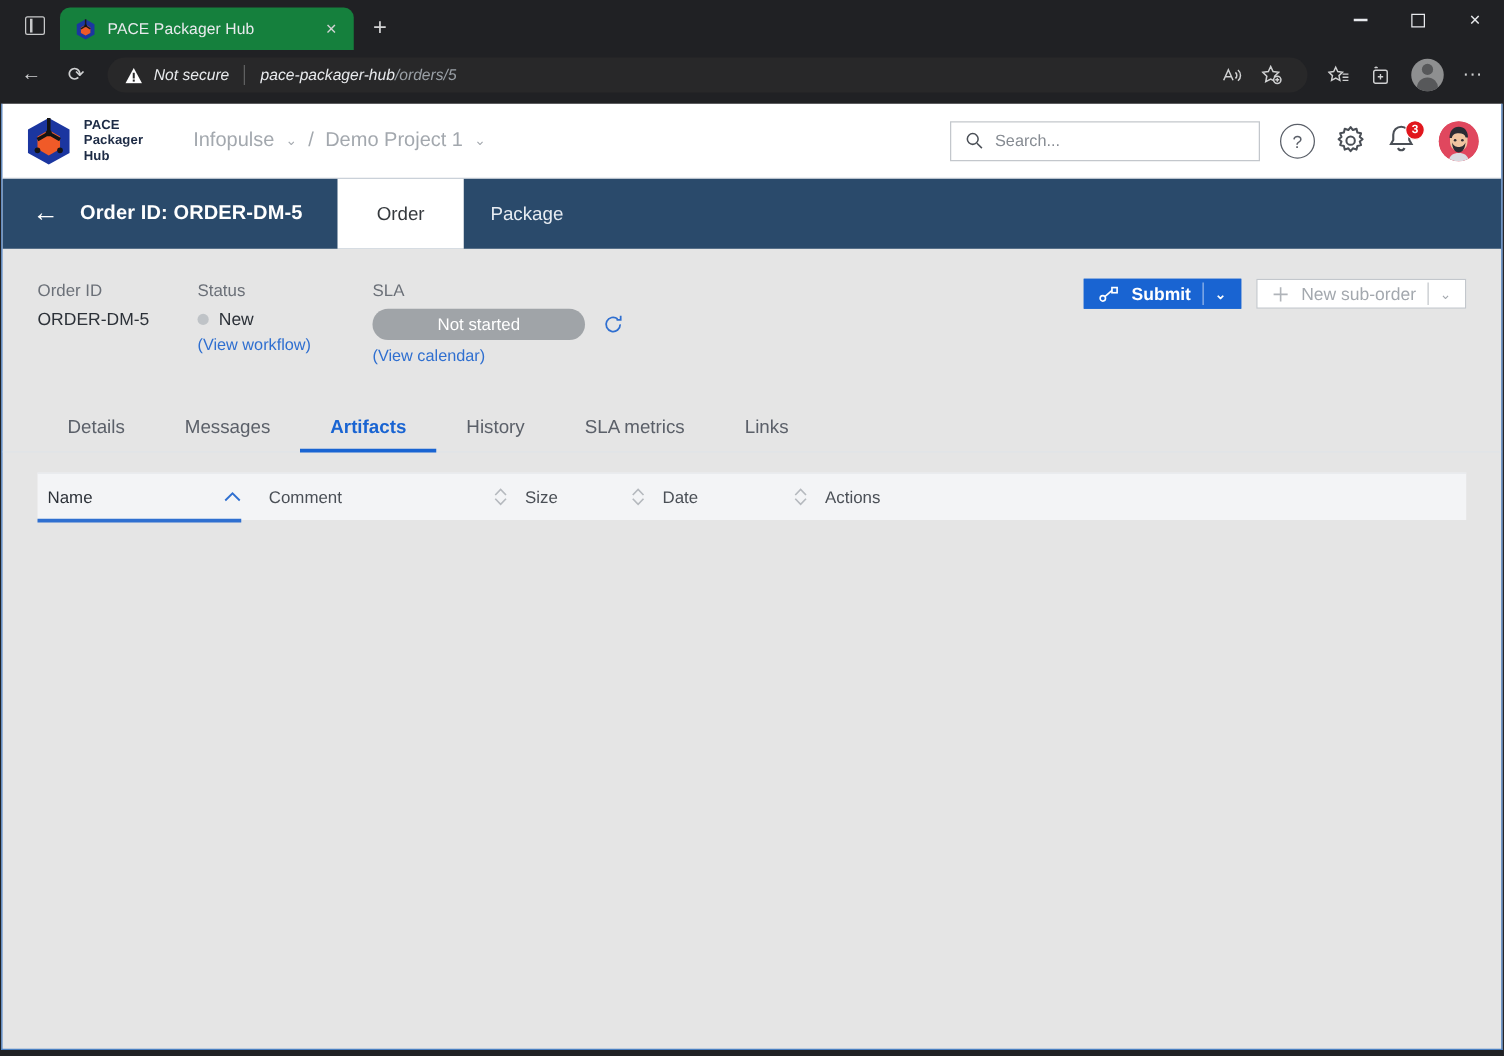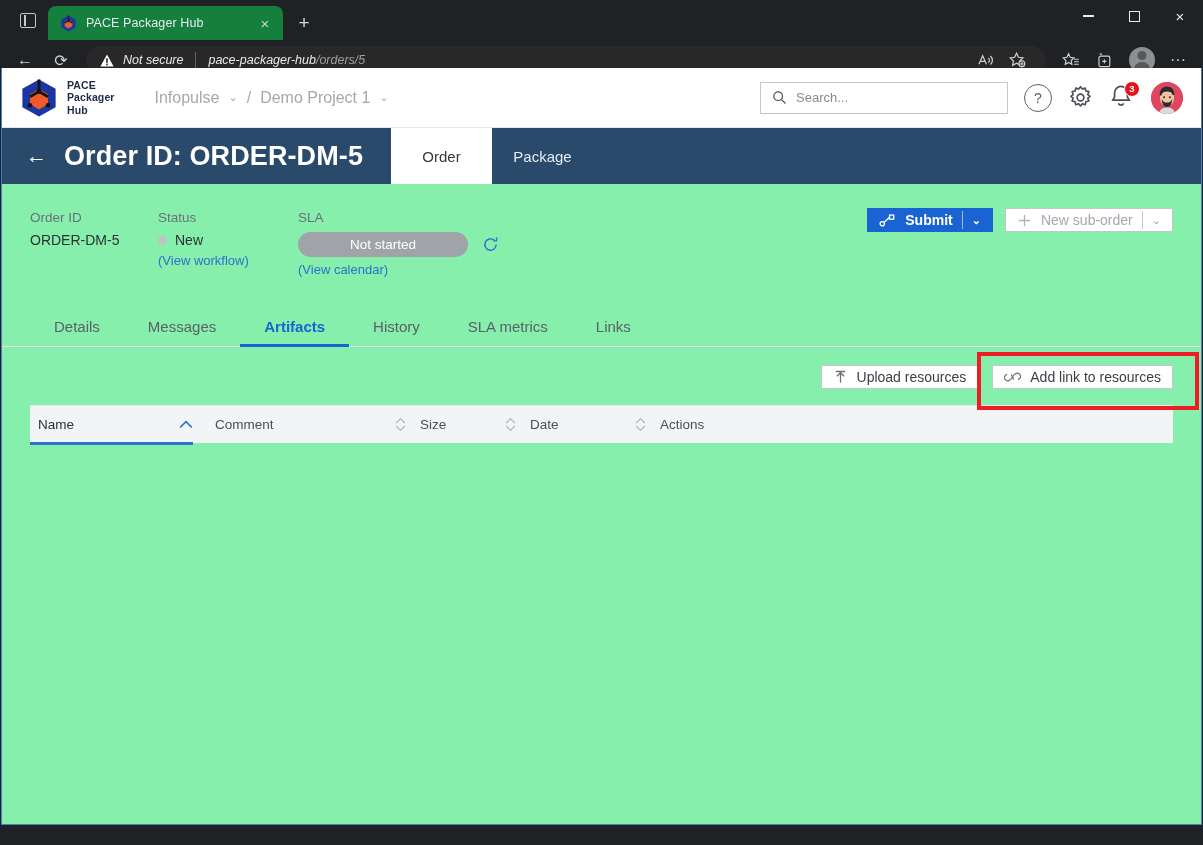--- a/index.html
+++ b/index.html
@@ -88,22 +88,22 @@
     content: ""; position: absolute; left: 50%; top: 4px; transform: translateX(-50%);
     width: 9px; height: 9px; border-radius: 50%; background: #57585a;
   }
   .avatar-chrome::after {
     content: ""; position: absolute; left: 50%; top: 15px; transform: translateX(-50%);
     width: 17px; height: 14px; border-radius: 9px 9px 0 0; background: #57585a;
   }
 
   
   .viewport {
-    position: absolute; left: 1px; top: 68px; width: 1201px; height: 757px;
-    background: #86efac; border: 1px solid #4a7fc1; border-top: none; overflow: hidden;
+    position: absolute; left: 1px; top: 83px; width: 1201px; height: 757px;
+    background: #e5e5e5; border: 1px solid #4a7fc1; border-top: none; overflow: hidden;
   }
 
   
   .appbar {
     height: 60px; display: flex; align-items: center; padding: 0 18px;
     background: #fff; border-bottom: 1px solid #e3e6ea;
   }
   .logo-wrap { display: flex; align-items: center; gap: 9px; }
   .logo-mark { width: 38px; height: 40px; position: relative; }
   .logo-text {
@@ -144,21 +144,21 @@
   
   .orderbar {
     height: 56px; background: #2a4a6b; display: flex; align-items: stretch;
     padding-left: 24px;
   }
   .back-arrow {
     display: flex; align-items: center; color: #fff; font-size: 21px;
     width: 34px; justify-content: flex-start;
   }
   .order-title {
-    display: flex; align-items: center; color: #fff; font-size: 27px;
+    display: flex; align-items: center; color: #fff; font-size: 16px;
     font-weight: 600; letter-spacing: .1px; margin-left: 4px; white-space: nowrap;
   }
   .order-tabs { display: flex; align-items: stretch; margin-left: 28px; }
   .otab {
     min-width: 101px; display: flex; align-items: center; justify-content: center;
     font-size: 15px; color: #e7ecf2;
   }
   .otab.active { background: #fff; color: #35393d; font-weight: 400; }
 
   
@@ -469,42 +469,20 @@
 
     <div class="subtabs">
       <div class="stab">Details</div>
       <div class="stab">Messages</div>
       <div class="stab active">Artifacts</div>
       <div class="stab">History</div>
       <div class="stab">SLA metrics</div>
       <div class="stab">Links</div>
     </div>
 
-    <div class="toolbar">
-      <div class="btn">
-        <span>
-          <svg viewBox="0 0 16 16" width="15" height="15" fill="none" stroke="#6b7078" stroke-width="1.35">
-            <path d="M8 13.6 V3.4 M4.2 6.6 L8 2.9 L11.8 6.6 M3 1.6 H13"></path>
-          </svg>
-        </span>
-        <span>Upload resources</span>
-      </div>
-
-      <div class="btn">
-        <span>
-          <svg viewBox="0 0 18 14" width="17" height="14" fill="none" stroke="#6b7078" stroke-width="1.3">
-            <path d="M7.6 4.4 a3 3 0 0 1 0 4.6 L5.4 10.6 a3.3 3.3 0 0 1 -4.2 -4.9 L3.2 4.2"></path>
-            <path d="M10.4 9.6 a3 3 0 0 1 0 -4.6 L12.6 3.4 a3.3 3.3 0 0 1 4.2 4.9 L14.8 9.8"></path>
-          </svg>
-        </span>
-        <span>Add link to resources</span>
-      </div>
-
-      <div class="hl-box" style="left:975px; top:5px; width:222px; height:58px;"></div>
-    </div>
 
     <div class="tablewrap">
       <div class="thead">
         <div class="th active" style="width:185px; padding-left:8px">
           <span>Name</span>
           <span class="sort-ico up" style="margin-left:auto; margin-right:22px">
             <svg viewBox="0 0 14 9" width="14" height="9" fill="none" stroke="#2f6fd0" stroke-width="1.5">
                 <path d="M1.2 7.4 L7 1.6 L12.8 7.4"></path>
               </svg>
           </span>

